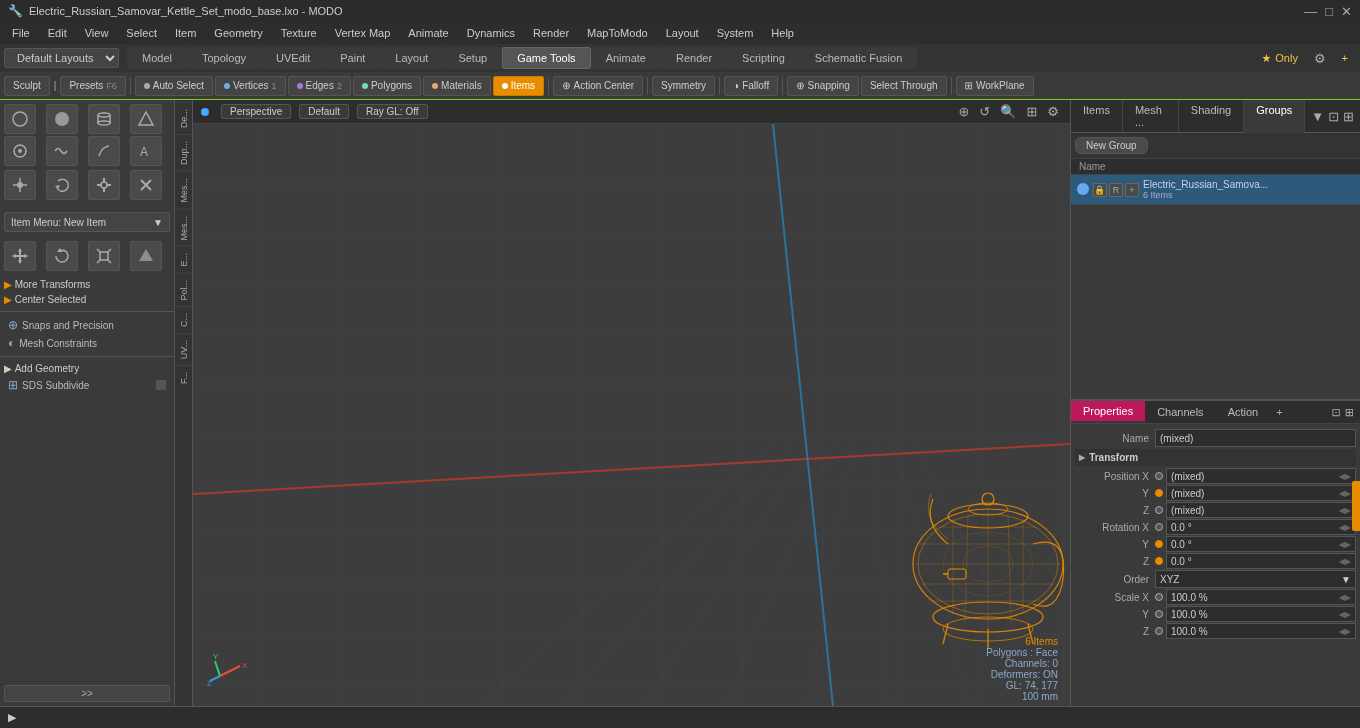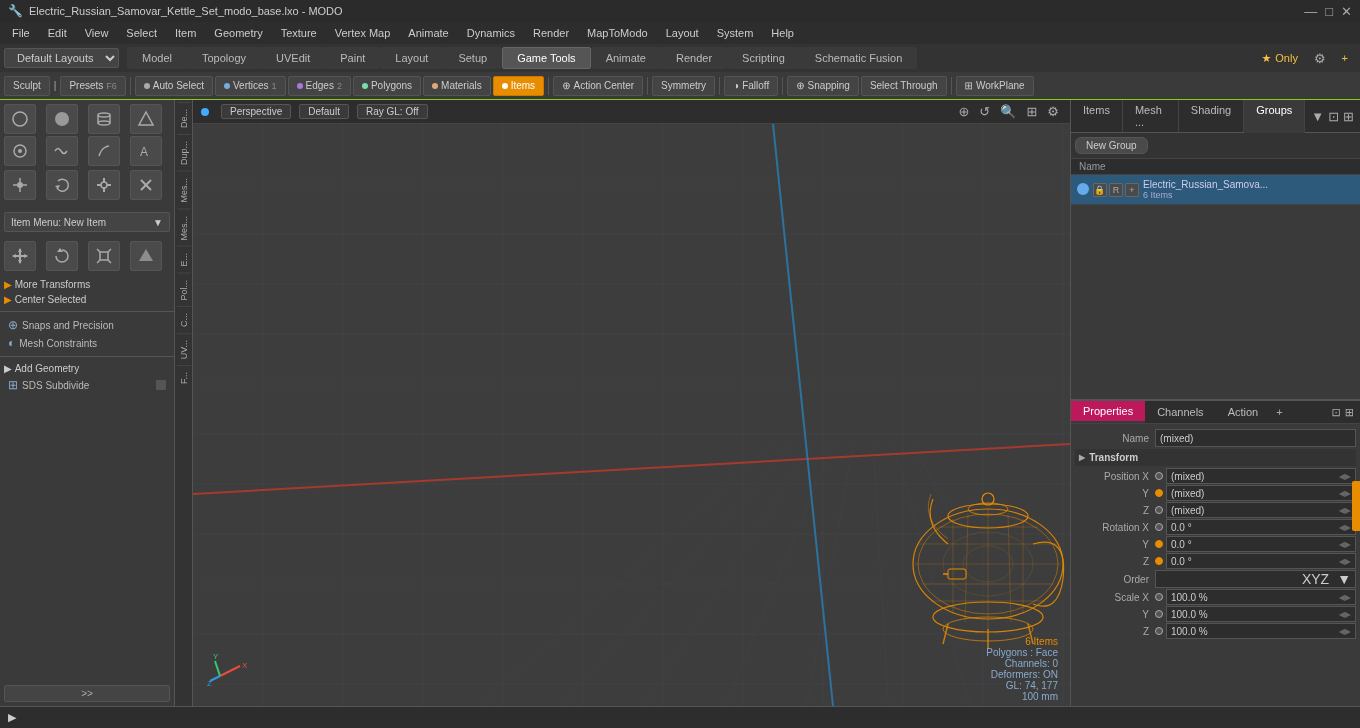--- a/index.html
+++ b/index.html
@@ -97,21 +97,21 @@
 
     
     #props-content { padding: 4px; }
     .prop-row { display: flex; align-items: center; margin: 1px 0; }
     .prop-label { color: #aaa; font-size: 10px; min-width: 80px; text-align: right; padding-right: 6px; }
     .prop-field { flex: 1; background: #2d2d2d; border: 1px solid #555; color: #ccc; font-size: 10px; height: 16px; padding: 1px 4px; display: flex; align-items: center; justify-content: space-between; }
     .prop-field .pf-val { color: #ccc; }
     .prop-field .pf-arrows { color: #666; font-size: 8px; }
     .prop-section { color: #ccc; font-size: 10px; font-weight: bold; padding: 3px 4px; background: #333; margin: 2px 0; display: flex; align-items: center; gap: 4px; }
     .prop-section .tri { font-size: 8px; color: #aaa; }
-    .prop-dropdown { background: #2d2d2d; border: 1px solid #555; color: #ccc; font-size: 14px; flex: 1; height: 18px; display: flex; align-items: center; justify-content: flex-end; padding: 0 4px; cursor: pointer; gap: 8px; }
+    .prop-dropdown { background: #2d2d2d; border: 1px solid #555; color: #ccc; font-size: 10px; flex: 1; height: 18px; display: flex; align-items: center; justify-content: space-between; padding: 0 4px; cursor: pointer; gap: 8px; }
     .reset-btn { background: #2d2d2d; border: 1px solid #555; color: #ccc; font-size: 10px; padding: 2px 8px; cursor: pointer; border-radius: 2px; }
 
     
     #command-bar { background: #2d2d2d; height: 22px; display: flex; align-items: center; padding: 0 8px; gap: 4px; border-top: 1px solid #555; }
     #command-bar .cb-input { background: #3a3a3a; border: 1px solid #555; color: #ccc; font-size: 10px; flex: 1; height: 16px; padding: 0 4px; }
     #command-bar .cb-status { color: #888; font-size: 10px; padding: 0 8px; }
 
     
     ::-webkit-scrollbar { width: 6px; height: 6px; }
     ::-webkit-scrollbar-track { background: #2d2d2d; }

